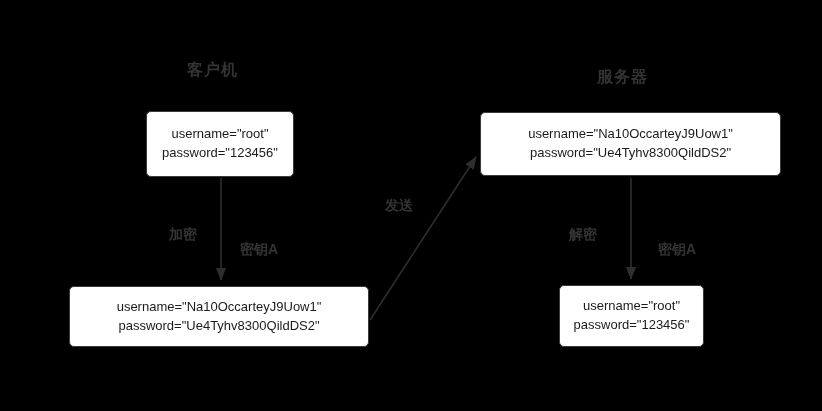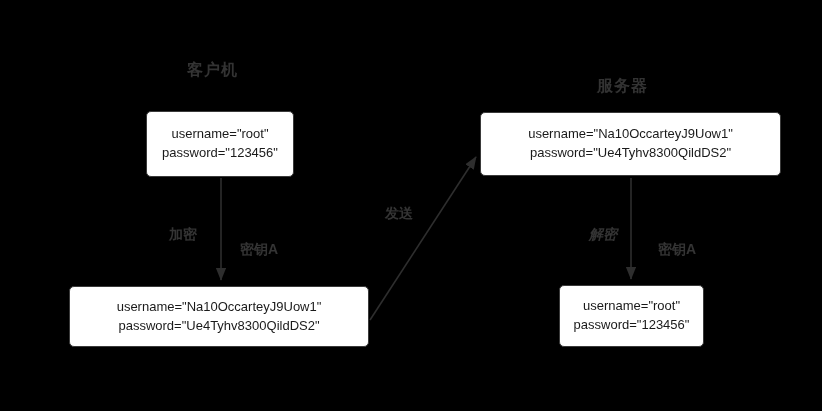--- a/index.html
+++ b/index.html
@@ -79,21 +79,21 @@
       <marker id="arrowhead" markerWidth="9" markerHeight="9" refX="7.5" refY="3.2" orient="auto" markerUnits="strokeWidth">
         <path d="M0,0 L8,3.2 L0,6.4 z" fill="#2e2e2e"></path>
       </marker>
     </defs>
     <path class="edge-path" d="M200,178 L200,280" marker-end="url(#arrowhead)"></path>
     <path class="edge-path" d="M349,320 L455,157" marker-end="url(#arrowhead)"></path>
     <path class="edge-path" d="M610,178 L610,279" marker-end="url(#arrowhead)"></path>
   </svg>
 
   <div class="section-title" style="left:166px; top:60px;">客户机</div>
-  <div class="section-title" style="left:576px; top:76px;">服务器</div>
+  <div class="section-title" style="left:576px; top:67px;">服务器</div>
 
   <div class="node-box" style="left:125px; top:111px; width:148px; height:66px;">
     <span class="node-line">username="root"</span>
     <span class="node-line">password="123456"</span>
   </div>
 
   <div class="node-box" style="left:459px; top:112px; width:301px; height:64px;">
     <span class="node-line">username="Na10OccarteyJ9Uow1"</span>
     <span class="node-line">password="Ue4Tyhv8300QildDS2"</span>
   </div>
@@ -104,18 +104,18 @@
   </div>
 
   <div class="node-box" style="left:538px; top:285px; width:145px; height:62px;">
     <span class="node-line">username="root"</span>
     <span class="node-line">password="123456"</span>
   </div>
 
   <div class="edge-label" style="left:148px; top:226px;">加密</div>
   <div class="edge-label" style="left:219px; top:241px;">密钥A</div>
 
-  <div class="edge-label" style="left:364px; top:205px;">发送</div>
+  <div class="edge-label" style="left:364px; top:197px;">发送</div>
 
-  <div class="edge-label" style="left:568px; top:226px;font-style:italic;">解密</div>
+  <div class="edge-label" style="left:548px; top:226px;">解密</div>
   <div class="edge-label" style="left:637px; top:241px;">密钥A</div>
 
 </div>
 
 </body></html>

